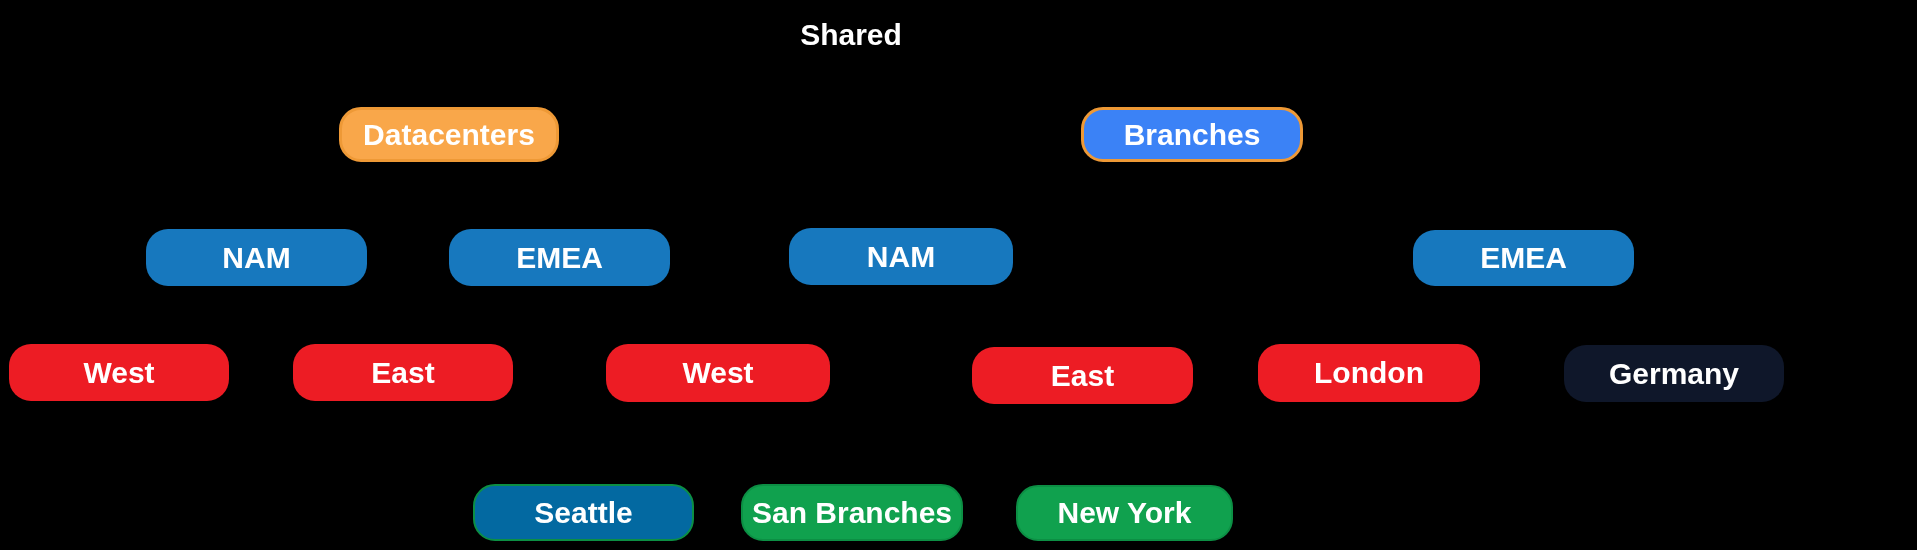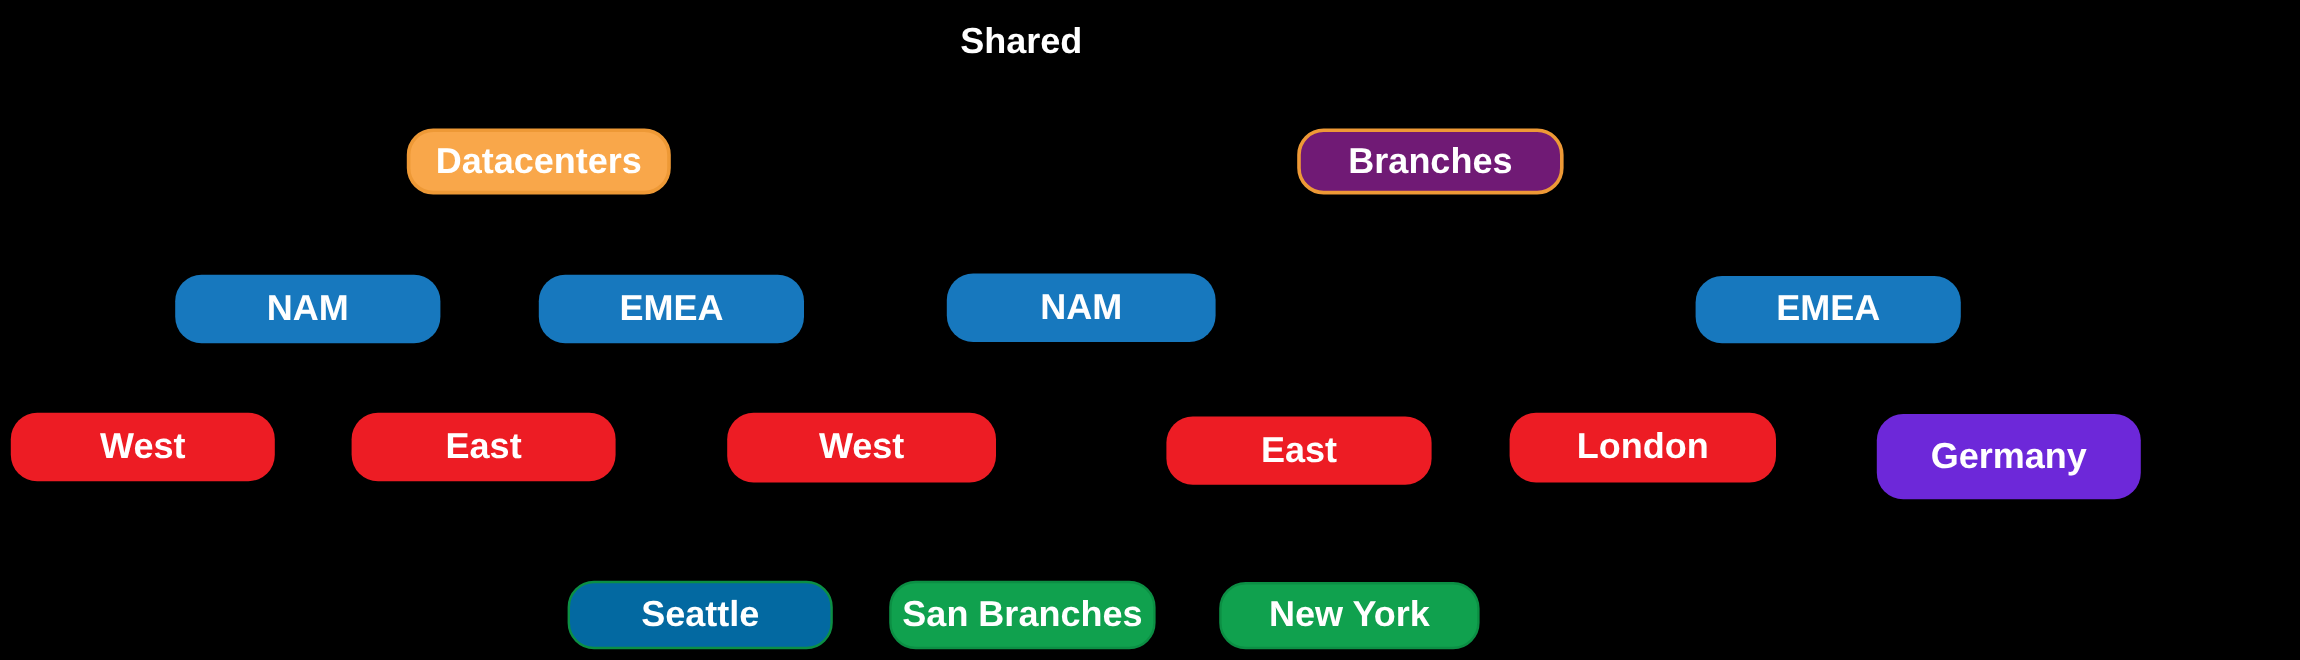--- a/index.html
+++ b/index.html
@@ -35,28 +35,28 @@
     border-radius: 22px;
   }
 </style>
 </head>
 <body>
 
 <div class="stage" id="stage" style="background: rgb(0, 0, 0);">
   <div class="root-label" id="root-label" style="left: 851px; top: 18px; color: rgb(255, 255, 255);">Shared</div>
   <div id="node-layer">
       <div class="node" style="left: 339px; top: 107px; width: 220px; height: 55px; background: rgb(249, 167, 74); border: 3px solid rgb(238, 153, 54); color: rgb(255, 255, 255);">Datacenters</div>
-      <div class="node" style="left: 1081px; top: 107px; width: 222px; height: 55px; background: #701a75; border: 3px solid rgb(238, 153, 54); color: rgb(255, 255, 255);">Branches</div>
+      <div class="node" style="left: 1081px; top: 107px; width: 222px; height: 55px; background: #3b82f6; border: 3px solid rgb(238, 153, 54); color: rgb(255, 255, 255);">Branches</div>
       <div class="node" style="left: 146px; top: 229px; width: 221px; height: 57px; background: rgb(23, 120, 190); border: none; color: rgb(255, 255, 255);">NAM</div>
       <div class="node" style="left: 449px; top: 229px; width: 221px; height: 57px; background: rgb(23, 120, 190); border: none; color: rgb(255, 255, 255);">EMEA</div>
       <div class="node" style="left: 789px; top: 228px; width: 224px; height: 57px; background: rgb(23, 120, 190); border: none; color: rgb(255, 255, 255);">NAM</div>
       <div class="node" style="left: 1413px; top: 230px; width: 221px; height: 56px; background: rgb(23, 120, 190); border: none; color: rgb(255, 255, 255);">EMEA</div>
       <div class="node" style="left: 9px; top: 344px; width: 220px; height: 57px; background: rgb(237, 28, 36); border: none; color: rgb(255, 255, 255);">West</div>
       <div class="node" style="left: 293px; top: 344px; width: 220px; height: 57px; background: rgb(237, 28, 36); border: none; color: rgb(255, 255, 255);">East</div>
       <div class="node" style="left: 606px; top: 344px; width: 224px; height: 58px; background: rgb(237, 28, 36); border: none; color: rgb(255, 255, 255);">West</div>
       <div class="node" style="left: 972px; top: 347px; width: 221px; height: 57px; background: rgb(237, 28, 36); border: none; color: rgb(255, 255, 255);">East</div>
       <div class="node" style="left: 1258px; top: 344px; width: 222px; height: 58px; background: rgb(237, 28, 36); border: none; color: rgb(255, 255, 255);">London</div>
-      <div class="node" style="left: 1564px; top: 345px; width: 220px; height: 71px; background: #6d28d9; border: none; color: rgb(255, 255, 255);">Germany</div>
+      <div class="node" style="left: 1564px; top: 345px; width: 220px; height: 57px; background: #0f172a; border: none; color: rgb(255, 255, 255);">Germany</div>
       <div class="node" style="left: 473px; top: 484px; width: 221px; height: 57px; background: #0369a1; border: 2px solid rgb(12, 143, 68); color: rgb(255, 255, 255);">Seattle</div>
       <div class="node" style="left: 741px; top: 484px; width: 222px; height: 57px; background: rgb(16, 161, 78); border: 2px solid rgb(12, 143, 68); color: rgb(255, 255, 255);">San Branches</div>
       <div class="node" style="left: 1016px; top: 485px; width: 217px; height: 56px; background: rgb(16, 161, 78); border: 2px solid rgb(12, 143, 68); color: rgb(255, 255, 255);">New York</div>
     </div>
 </div>
 
 </body></html>

